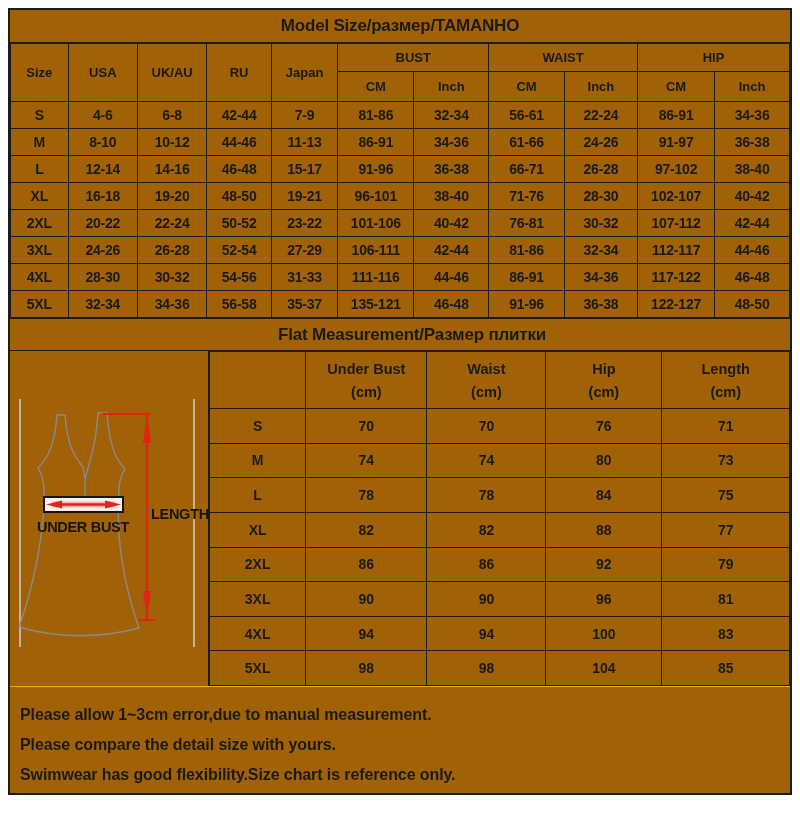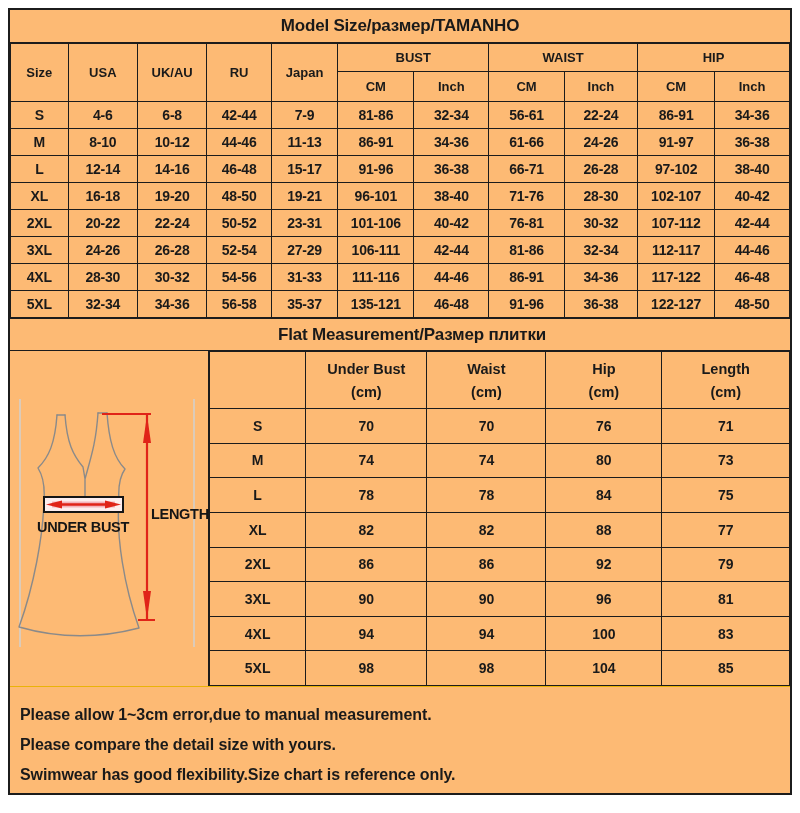--- a/index.html
+++ b/index.html
@@ -7,21 +7,21 @@
   body {
     font-family: "Liberation Sans", "DejaVu Sans", sans-serif;
     color: #1a1a1a;
     position: relative;
   }
   .sheet {
     position: absolute;
     left: 8px; top: 8px;
     width: 784px;
     border: 2px solid #1c1c1c;
-    background: #fdba74;
+    background: #a16207;
   }
   .title-row {
     height: 33px;
     display: flex; align-items: center; justify-content: center;
     font-weight: bold; font-size: 17px;
     border-bottom: 1px solid #1c1c1c;
     letter-spacing: -0.2px;
   }
   table { border-collapse: collapse; width: 100%; table-layout: fixed; }
   th, td {
@@ -155,21 +155,21 @@
           <td>71-76</td>
           <td>28-30</td>
           <td>102-107</td>
           <td>40-42</td>
         </tr>
         <tr>
           <td>2XL</td>
           <td>20-22</td>
           <td>22-24</td>
           <td>50-52</td>
-          <td>23-31</td>
+          <td>23-22</td>
           <td>101-106</td>
           <td>40-42</td>
           <td>76-81</td>
           <td>30-32</td>
           <td>107-112</td>
           <td>42-44</td>
         </tr>
         <tr>
           <td>3XL</td>
           <td>24-26</td>

